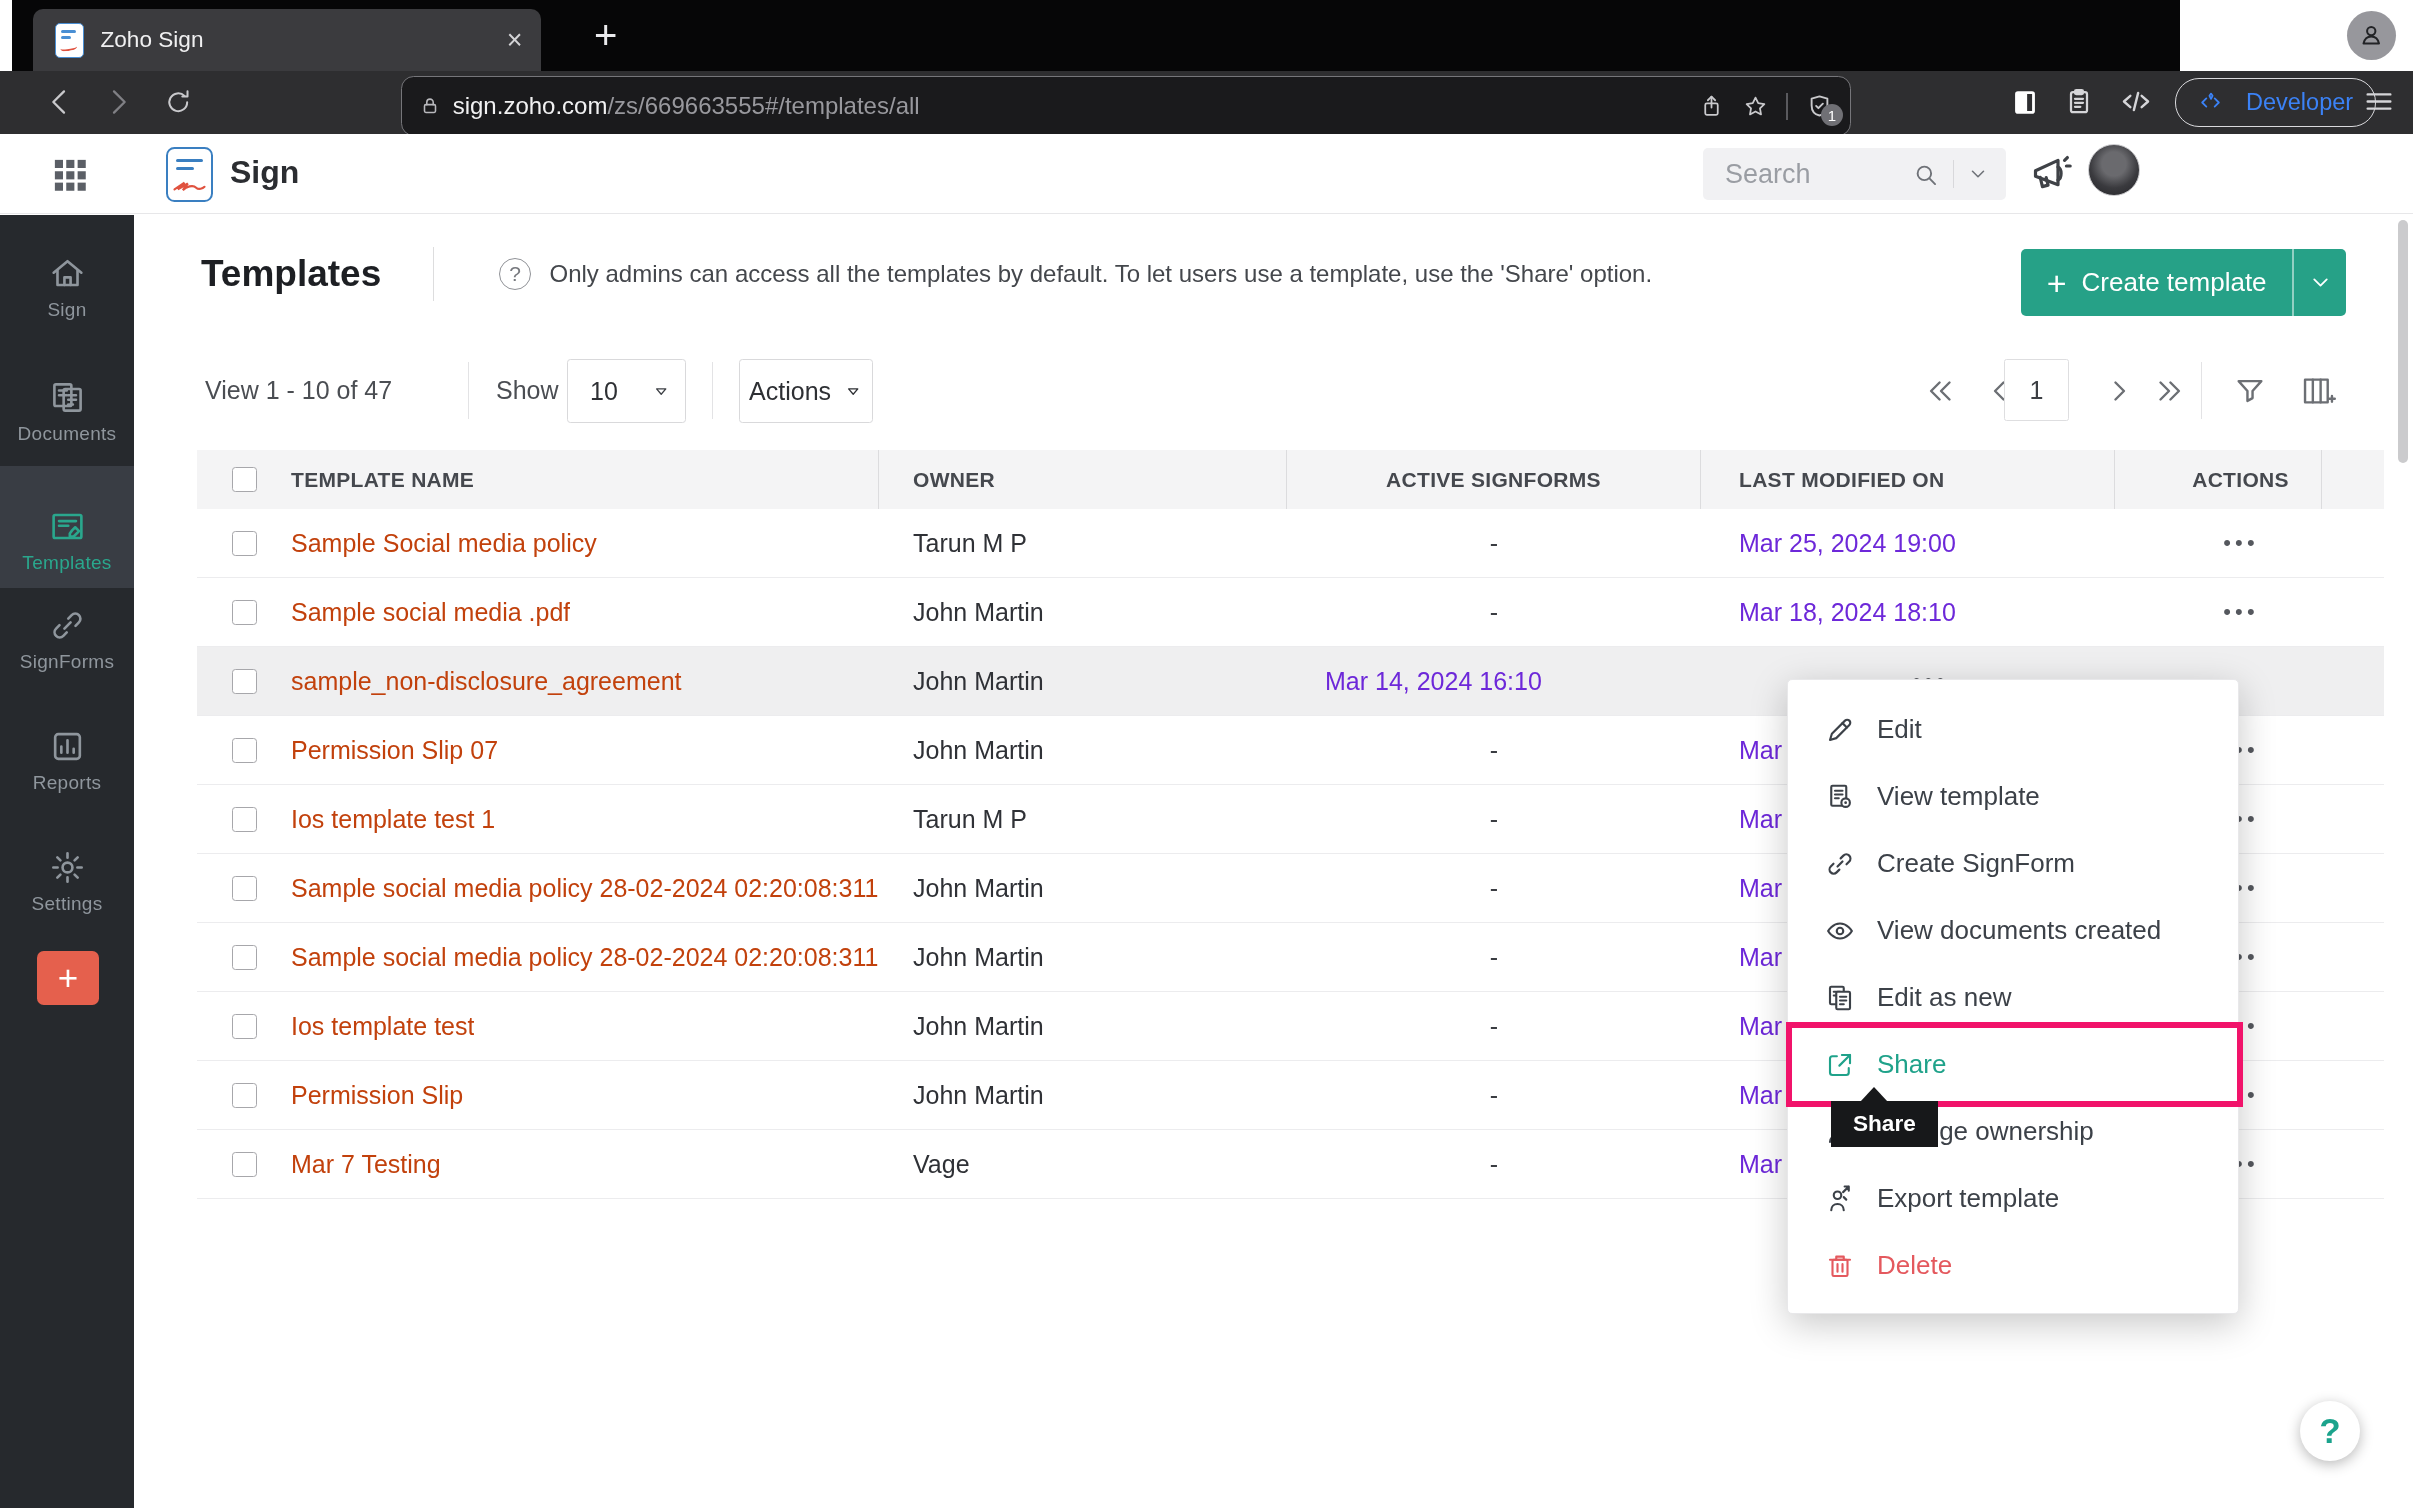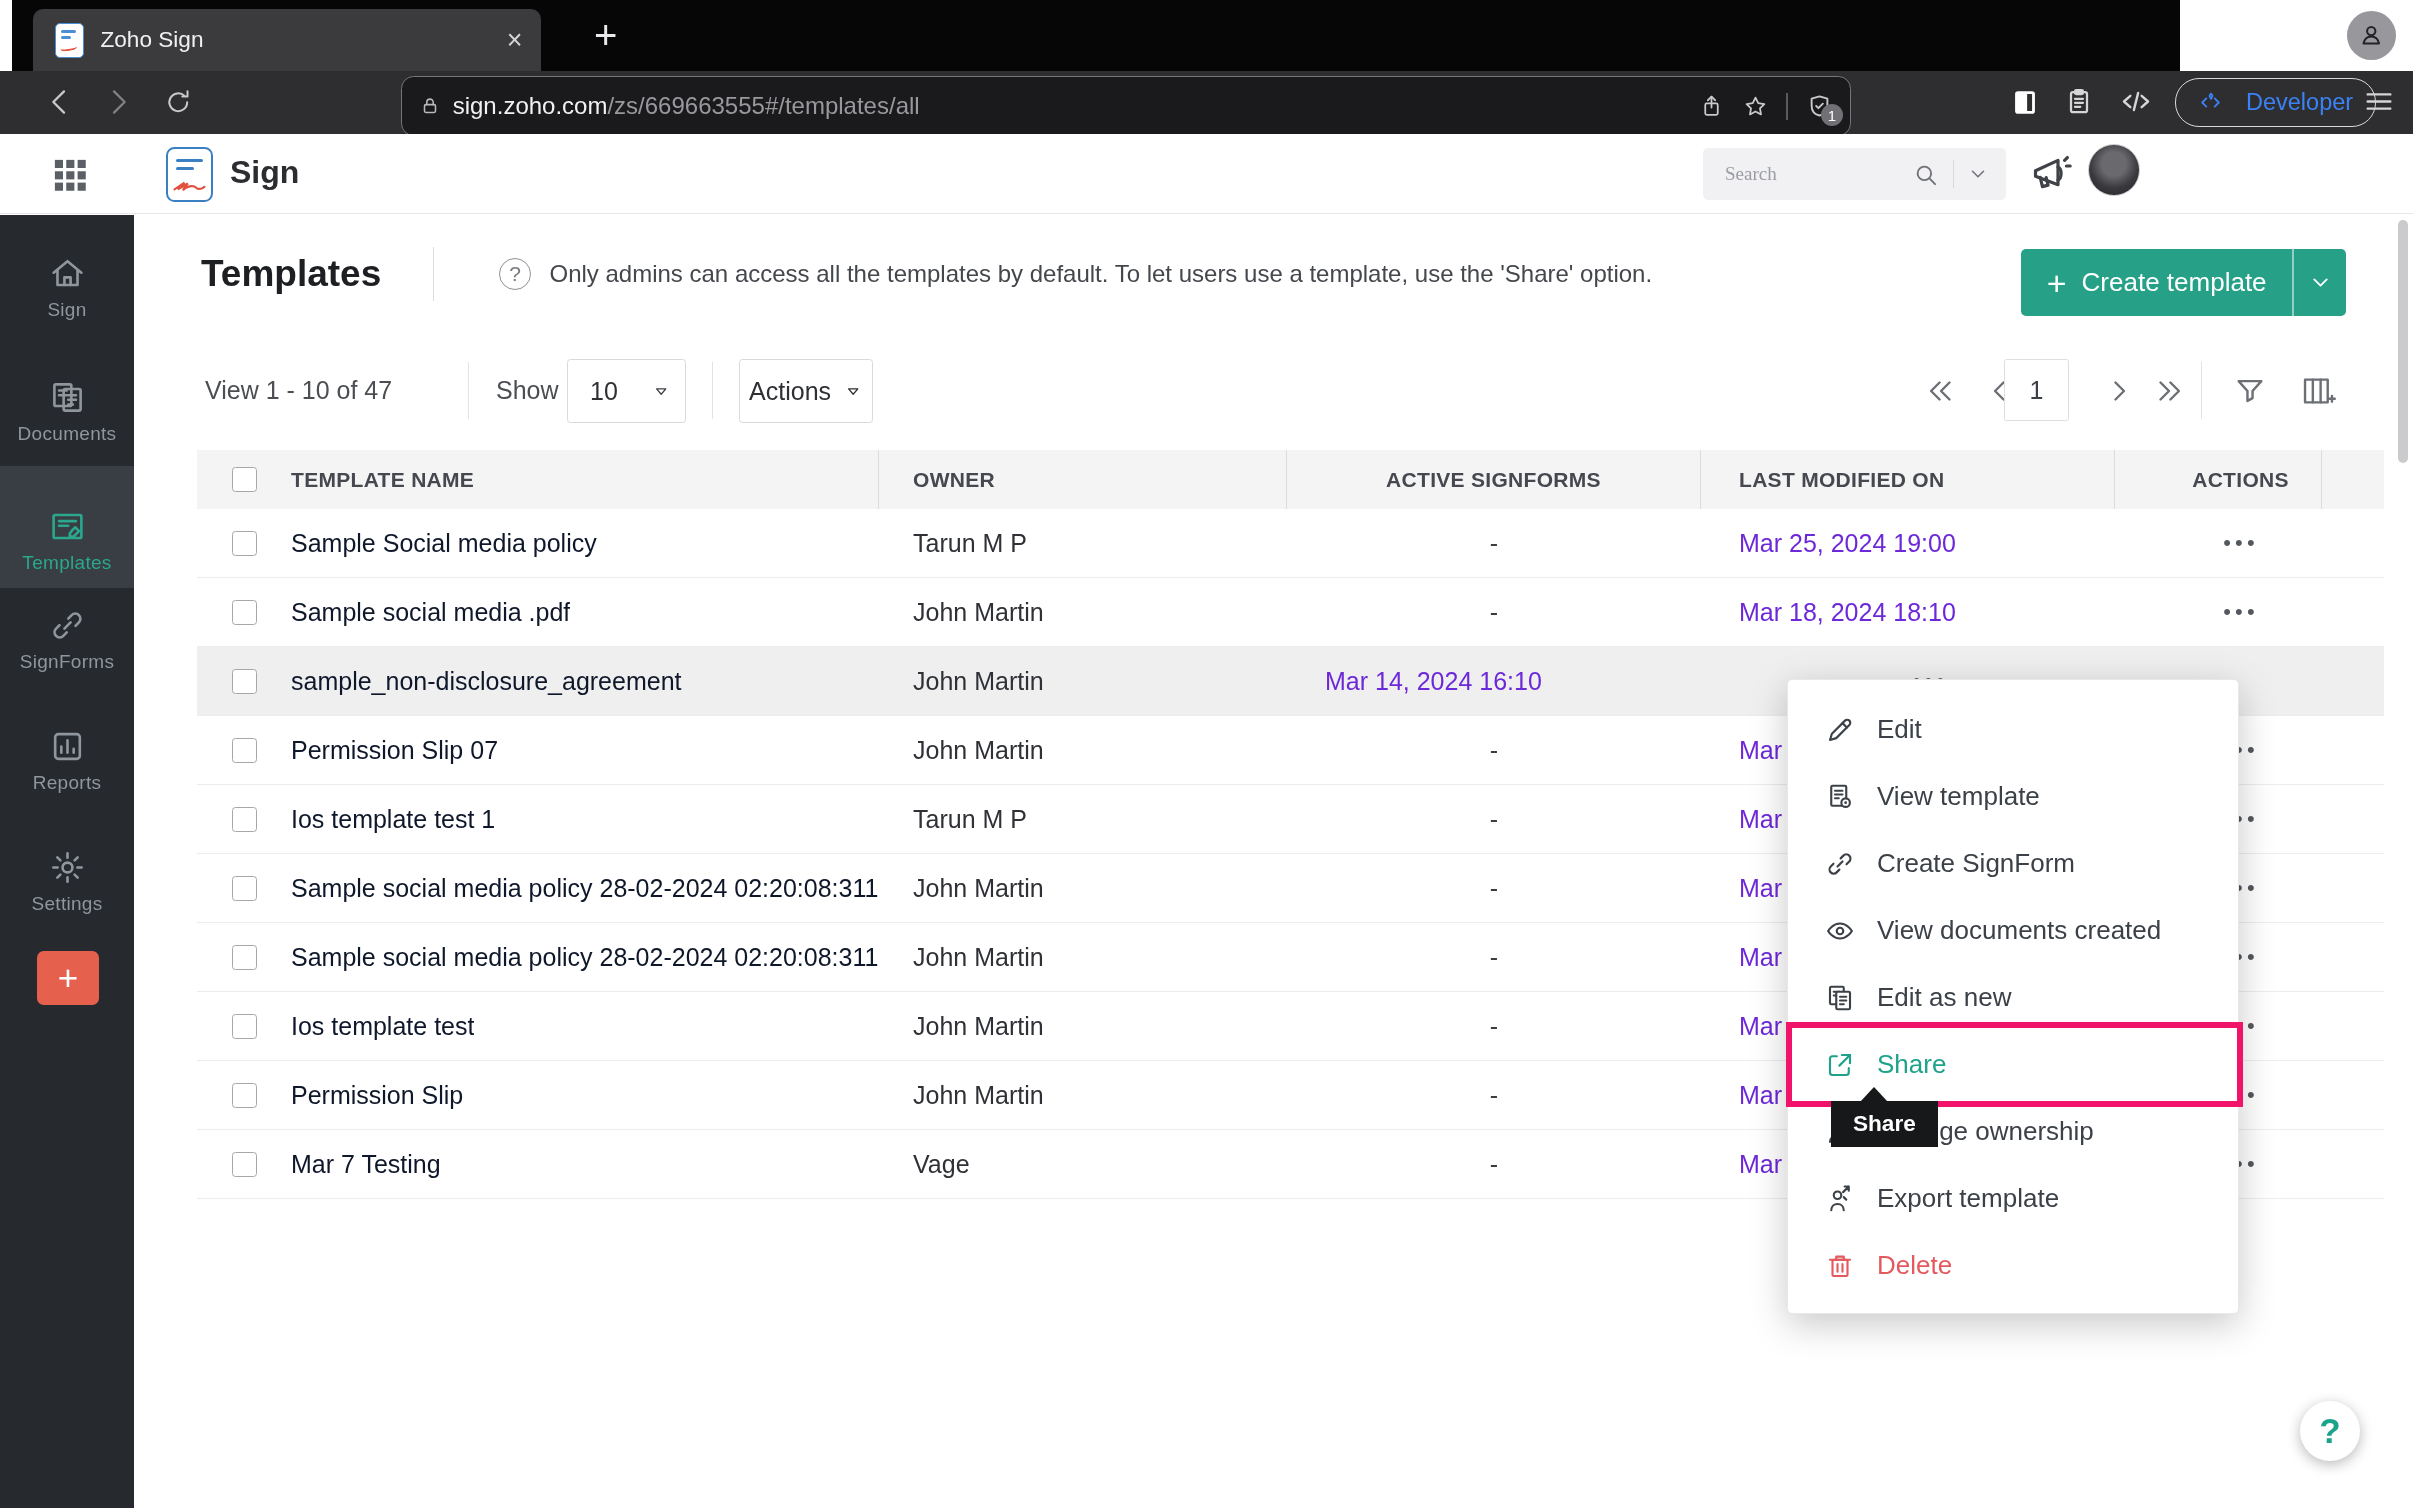--- a/index.html
+++ b/index.html
@@ -33,21 +33,21 @@
   .dev-pill { position:absolute; left:2175px; top:6.7px; height:49px; border:1.7px solid #d9d9dc; border-radius:24px; display:flex; align-items:center; padding:0 22px; gap:23px; color:#3b82f6; font-size:23.5px; }
 
   
   .appheader { position:absolute; left:0; top:134px; width:2413px; height:80px; background:#fff; border-bottom:0.8px solid #e7e7e9; }
   .grid-icon { position:absolute; left:50px; top:21px; width:39px; height:39px; color:#5b5f66; }
   .zoho-logo { position:absolute; left:166px; top:12.6px; width:47px; height:55px; background:#fff; border:2.5px solid #3a7fc1; border-radius:8.4px; }
   .zoho-logo .l1,.zoho-logo .l2 { position:absolute; left:7.5px; height:3.4px; background:#3a7fc1; border-radius:1.7px; }
   .zoho-logo .l1 { top:10px; width:27px; } .zoho-logo .l2 { top:18.4px; width:18.4px; }
   .app-name { position:absolute; left:230px; top:20px; font-size:32px; font-weight:700; color:#2b2d31; }
   .searchbox { position:absolute; left:1703px; top:14.2px; width:303px; height:52px; background:#f1f1f3; border-radius:5px; display:flex; align-items:center; padding:0 17px 0 22px; gap:13.4px; }
-  .searchbox input { flex:1; min-width:0; border:none; outline:none; background:transparent; font-family:Liberation Serif, serif; font-size:19px; color:#c2410c; }
+  .searchbox input { flex:1; min-width:0; border:none; outline:none; background:transparent; font-family:Liberation Sans, sans-serif; font-size:27px; color:#c2410c; }
   .searchbox input::placeholder { color:#9a9da3; }
   .vdiv-light { width:0.8px; height:28.5px; background:#d8d8db; }
   .megaphone { position:absolute; left:2028px; top:17px; color:#3f4247; }
   .user-avatar { position:absolute; left:2088px; top:10px; width:52px; height:52px; border-radius:50%; background:radial-gradient(circle at 50% 38%, #6a6a6e 0 30%, #3a3a3e 60%, #232327); border:1.7px solid #c9c9cc; }
 
   
   .sidebar { position:absolute; left:0; top:215px; width:134px; height:1294px; background:#26292d; }
   .side-item { position:absolute; left:0; width:134px; text-align:center; color:#8f969d; }
   .side-item .ic { margin:0 auto; width:37px; height:37px; }
   .side-item .lbl { font-size:19px; margin-top:6.7px; letter-spacing:0.3px; }
@@ -81,21 +81,21 @@
 
   .table { position:absolute; left:63px; top:235px; width:2187px; }
   .trow { display:grid; grid-template-columns:682px 408px 414px 414px 207px 62px; align-items:stretch; }
   .thead { height:59px; background:#f4f4f5; }
   .thead .cell { display:flex; align-items:center; font-size:21px; font-weight:700; letter-spacing:0.3px; color:#45484e; border-right:0.8px solid #dcdcde; }
   .thead .cell.nob { border-right:none; }
   .tbody-row { height:69px; border-bottom:0.8px solid #ececee; background:#fff; }
   .tbody-row.hl { background:#efeff0; }
   .cell { display:flex; align-items:center; }
   .c-name { padding-left:35px; gap:34px; }
-  .name-txt { font-size:25px; color:#0f172a; white-space:nowrap; overflow:hidden; }
+  .name-txt { font-size:25px; color:#c2410c; white-space:nowrap; overflow:hidden; }
   .c-owner { padding-left:34px; font-size:25px; color:#2f3136; }
   .c-sf { justify-content:center; font-size:25px; color:#3a3d42; }
   .c-mod { padding-left:38px; font-size:25px; color:#6d28d9; white-space:nowrap; overflow:hidden; }
   .c-act { justify-content:center; padding-left:45px; }
   .dots { font-size:22px; letter-spacing:4.2px; color:#55585e; }
   .checkbox { width:25px; height:25px; border:1.7px solid #a7a7ab; border-radius:3.4px; background:#fff; flex:0 0 auto; }
 
   
   .ctx-menu { position:absolute; left:1787px; top:679px; width:452px; height:635px; background:#fff; border:0.8px solid #e8e8ea; border-radius:5px; box-shadow:0 10px 37px rgba(0,0,0,.22); padding:16px 0; z-index:50; }
   .ctx-item { height:67px; display:flex; align-items:center; padding-left:37px; gap:22px; color:#3c4148; font-size:26px; }

